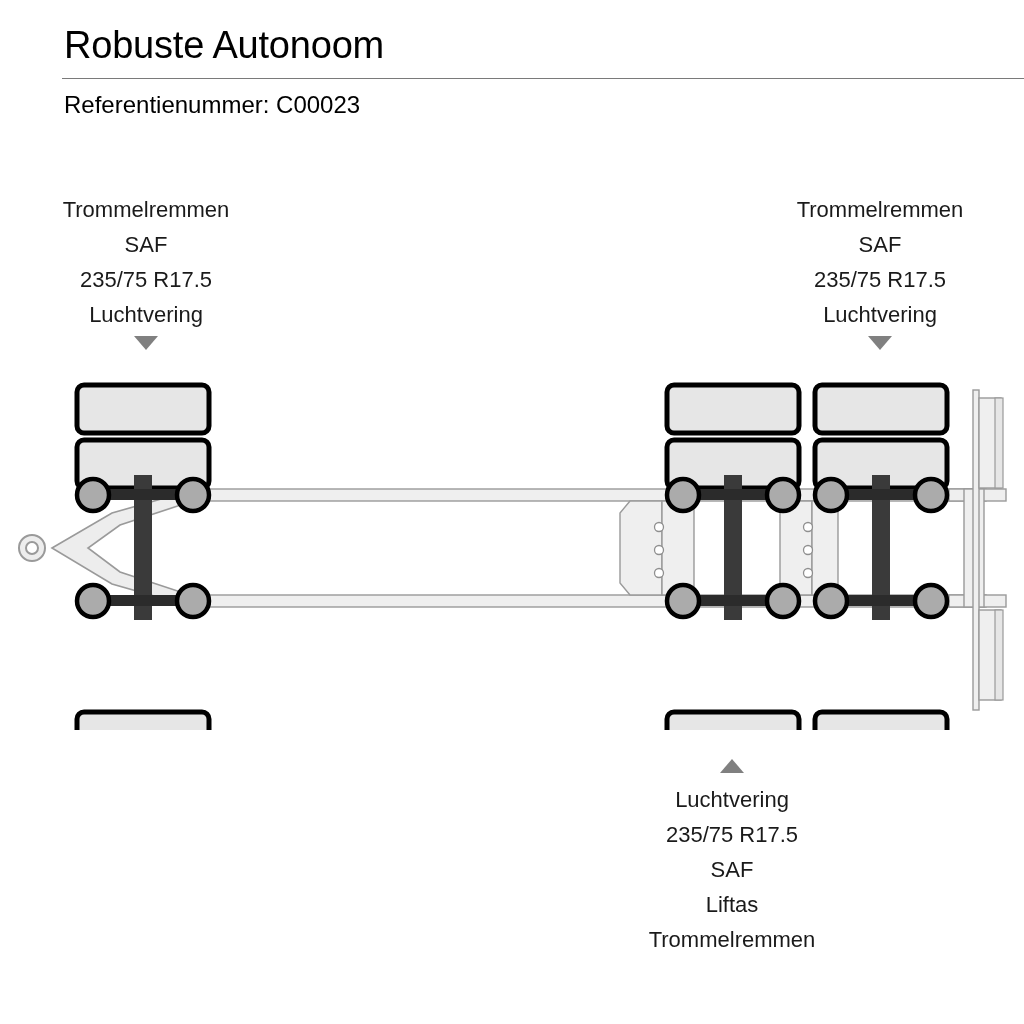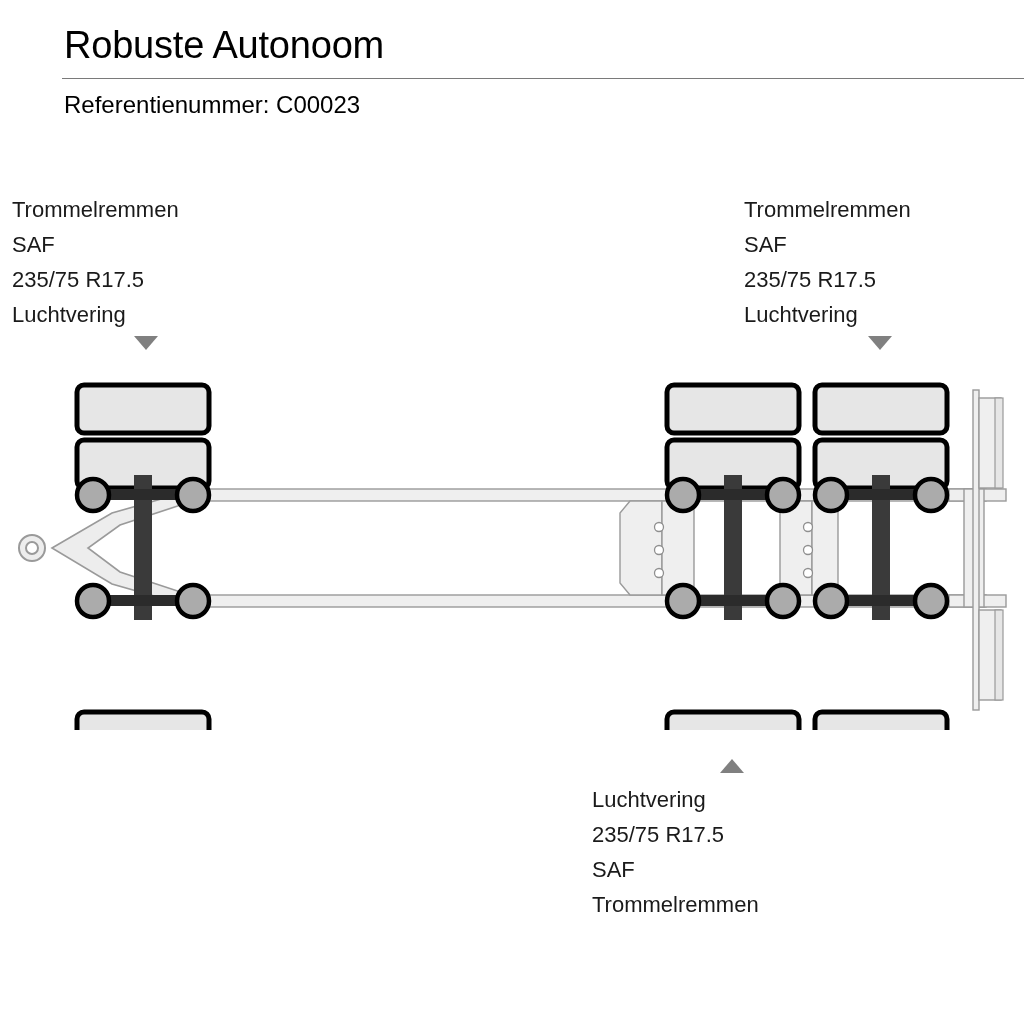--- a/index.html
+++ b/index.html
@@ -51,20 +51,21 @@
     top: 92px;
     font-size: 24px;
     line-height: 26px;
     color: #000000;
     white-space: nowrap;
   }
 
   
   .callout {
     position: absolute;
+    text-align: center;
     font-size: 22px;
     line-height: 35px;
     color: #1a1a1a;
     white-space: nowrap;
   }
   .callout .line { display: block; }
 
   #callout-left  { left: 12px;  top: 192px; width: 268px; }
   #callout-right { left: 744px; top: 192px; width: 272px; }
   #callout-bottom{ left: 592px; top: 782px; width: 280px; }
@@ -226,14 +227,15 @@
 </svg>
 </div>
 
 <div id="tri-bottom-wrap">
   <div class="tri tri-up"></div>
 </div>
 <div id="callout-bottom" class="callout">
   <span class="line">Luchtvering</span>
   <span class="line">235/75 R17.5</span>
   <span class="line">SAF</span>
+  <span class="line">Liftas</span>
   <span class="line">Trommelremmen</span>
 </div>
 
 </body></html>

